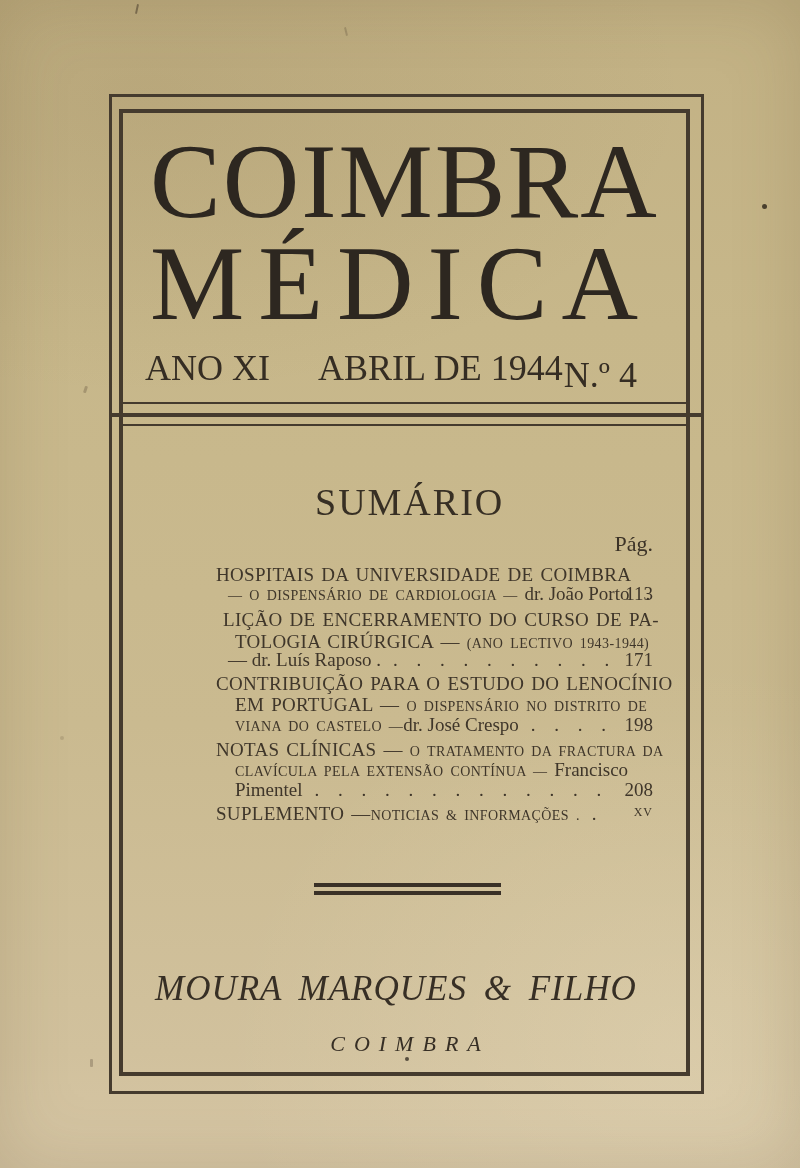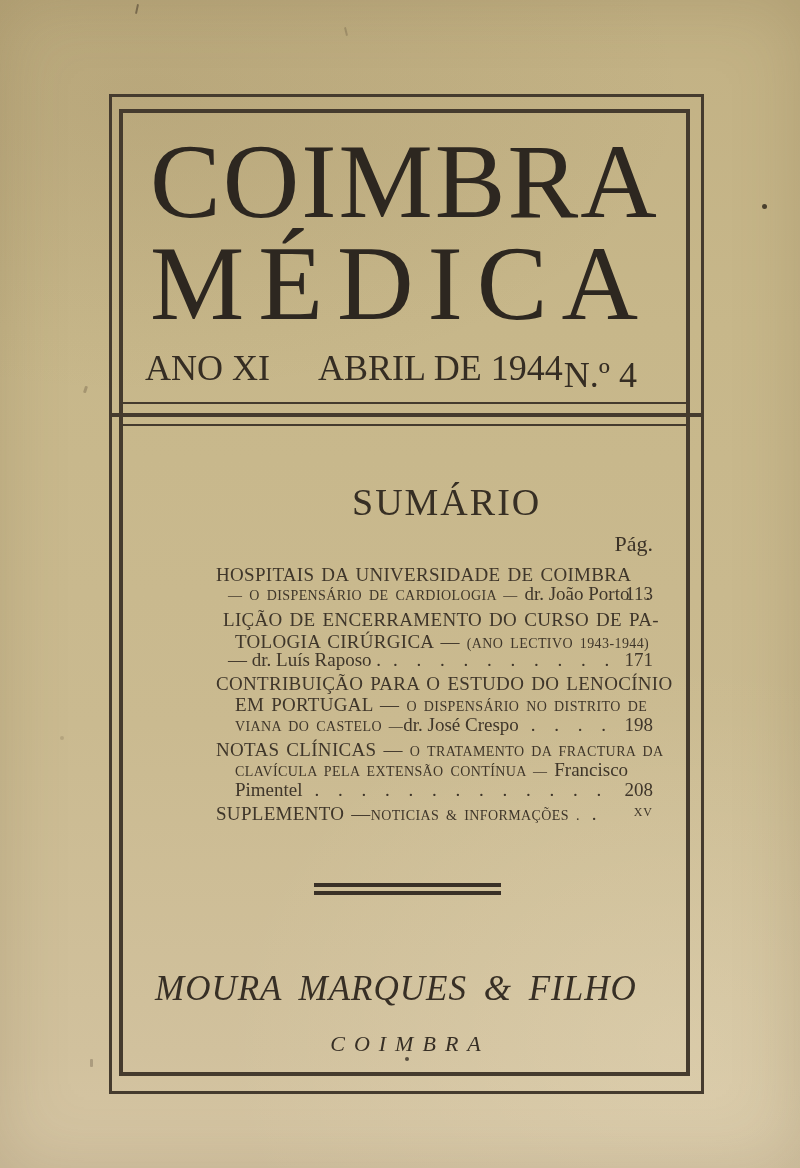--- a/index.html
+++ b/index.html
@@ -19,21 +19,21 @@
   .frame{position:absolute;box-sizing:border-box;border-style:solid;border-color:#453b2e;background:transparent;}
   .frame-outer{left:109px;top:94px;width:595px;height:1000px;border-width:3px;}
   .frame-inner{left:119px;top:109px;width:571px;height:967px;border-width:4px;}
   .hr{position:absolute;background:#453b2e;}
   
   .title{position:absolute;line-height:1;white-space:nowrap;color:#2d2720;font-weight:400;margin:0;}
   .t1{left:150px;top:129px;font-size:106px;letter-spacing:2px;}
   .t2{left:150px;top:231px;font-size:106px;letter-spacing:14px;}
   .mh{position:absolute;font-size:36px;line-height:1;white-space:nowrap;color:#352d23;}
   
-  .sumhead{position:absolute;left:315px;top:483px;font-size:38px;letter-spacing:2px;line-height:1;color:#372f24;white-space:nowrap;margin-left:37px;}
+  .sumhead{position:absolute;left:315px;top:483px;font-size:38px;letter-spacing:2px;line-height:1;color:#372f24;white-space:nowrap;}
   .paglabel{position:absolute;right:147px;top:533px;font-size:22px;line-height:1;color:#3c3327;}
   .line{position:absolute;line-height:1;white-space:nowrap;color:#3f362a;}
   .flexline{display:flex;align-items:baseline;}
   .cap{font-size:19px;letter-spacing:0.3px;word-spacing:2px;}
   .sc{font-size:14px;letter-spacing:0.4px;word-spacing:3px;}
   .mix{font-size:19px;}
   .dot1{font-size:19px;margin-left:16px;}
   .leader{flex:1 1 auto;overflow:hidden;font-size:19px;letter-spacing:7px;padding-left:12px;}
   .pnum{position:absolute;right:147px;font-size:19px;line-height:1;color:#3f362a;}
   .pnum-sm{font-size:12px;letter-spacing:1px;}

